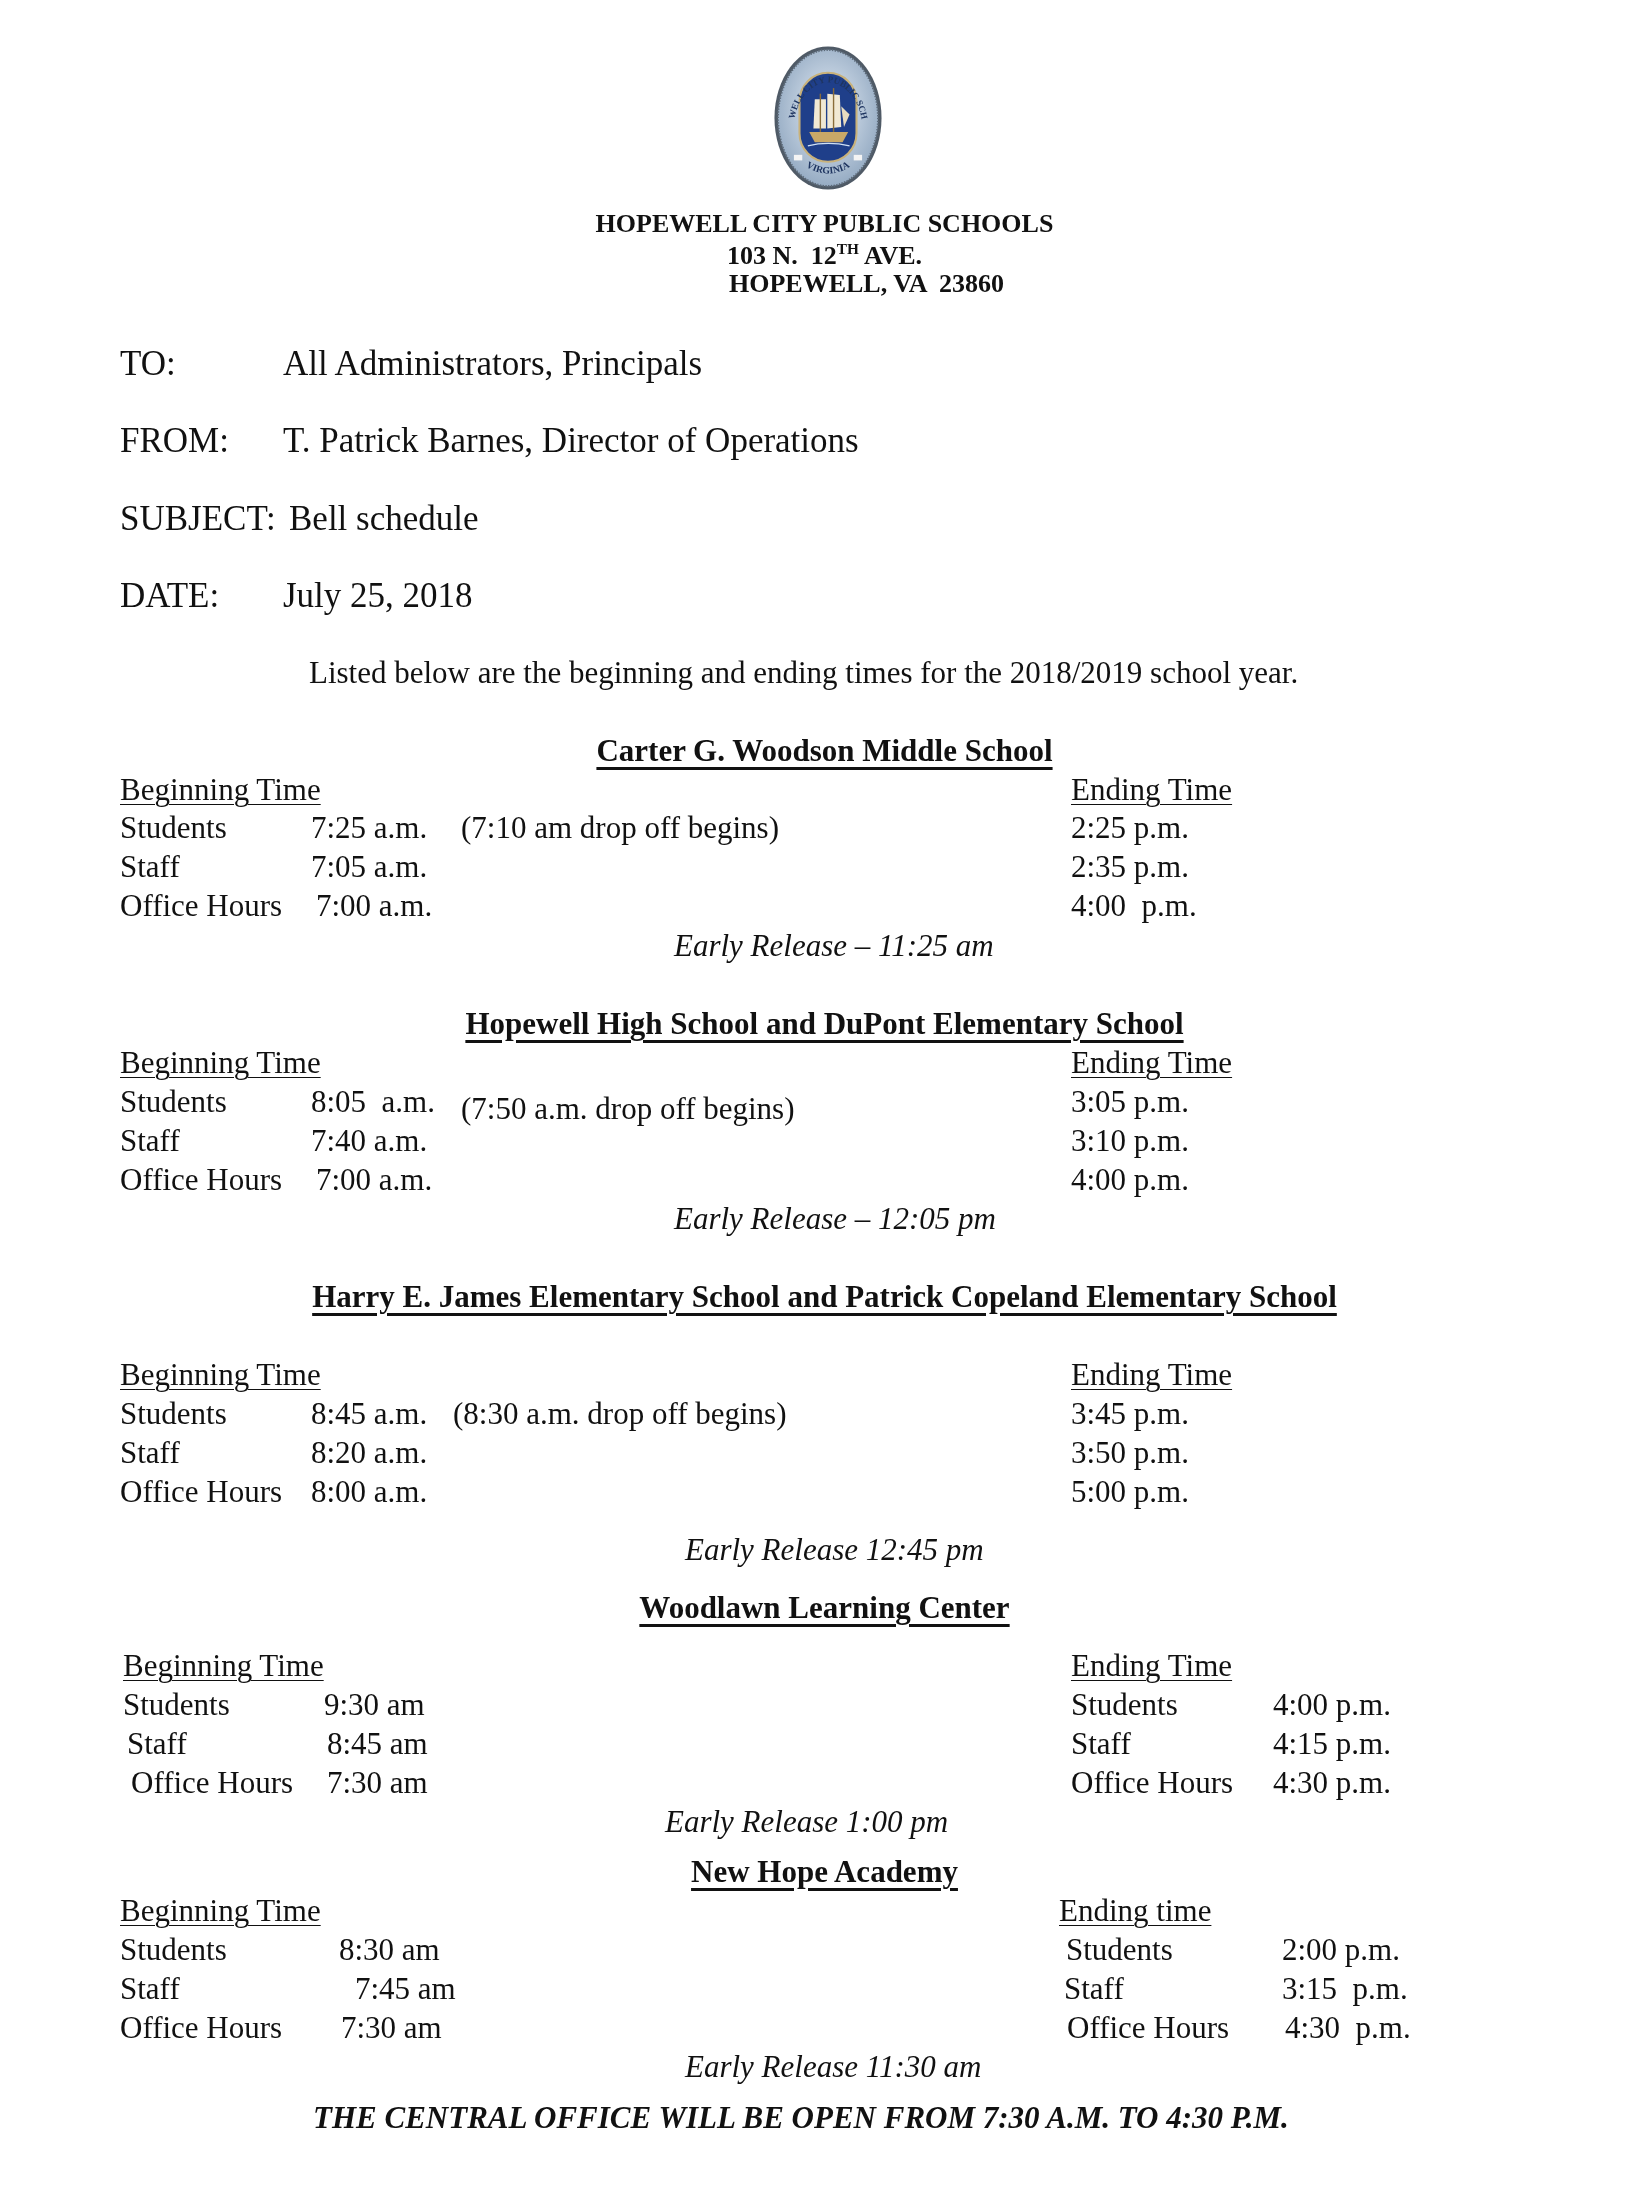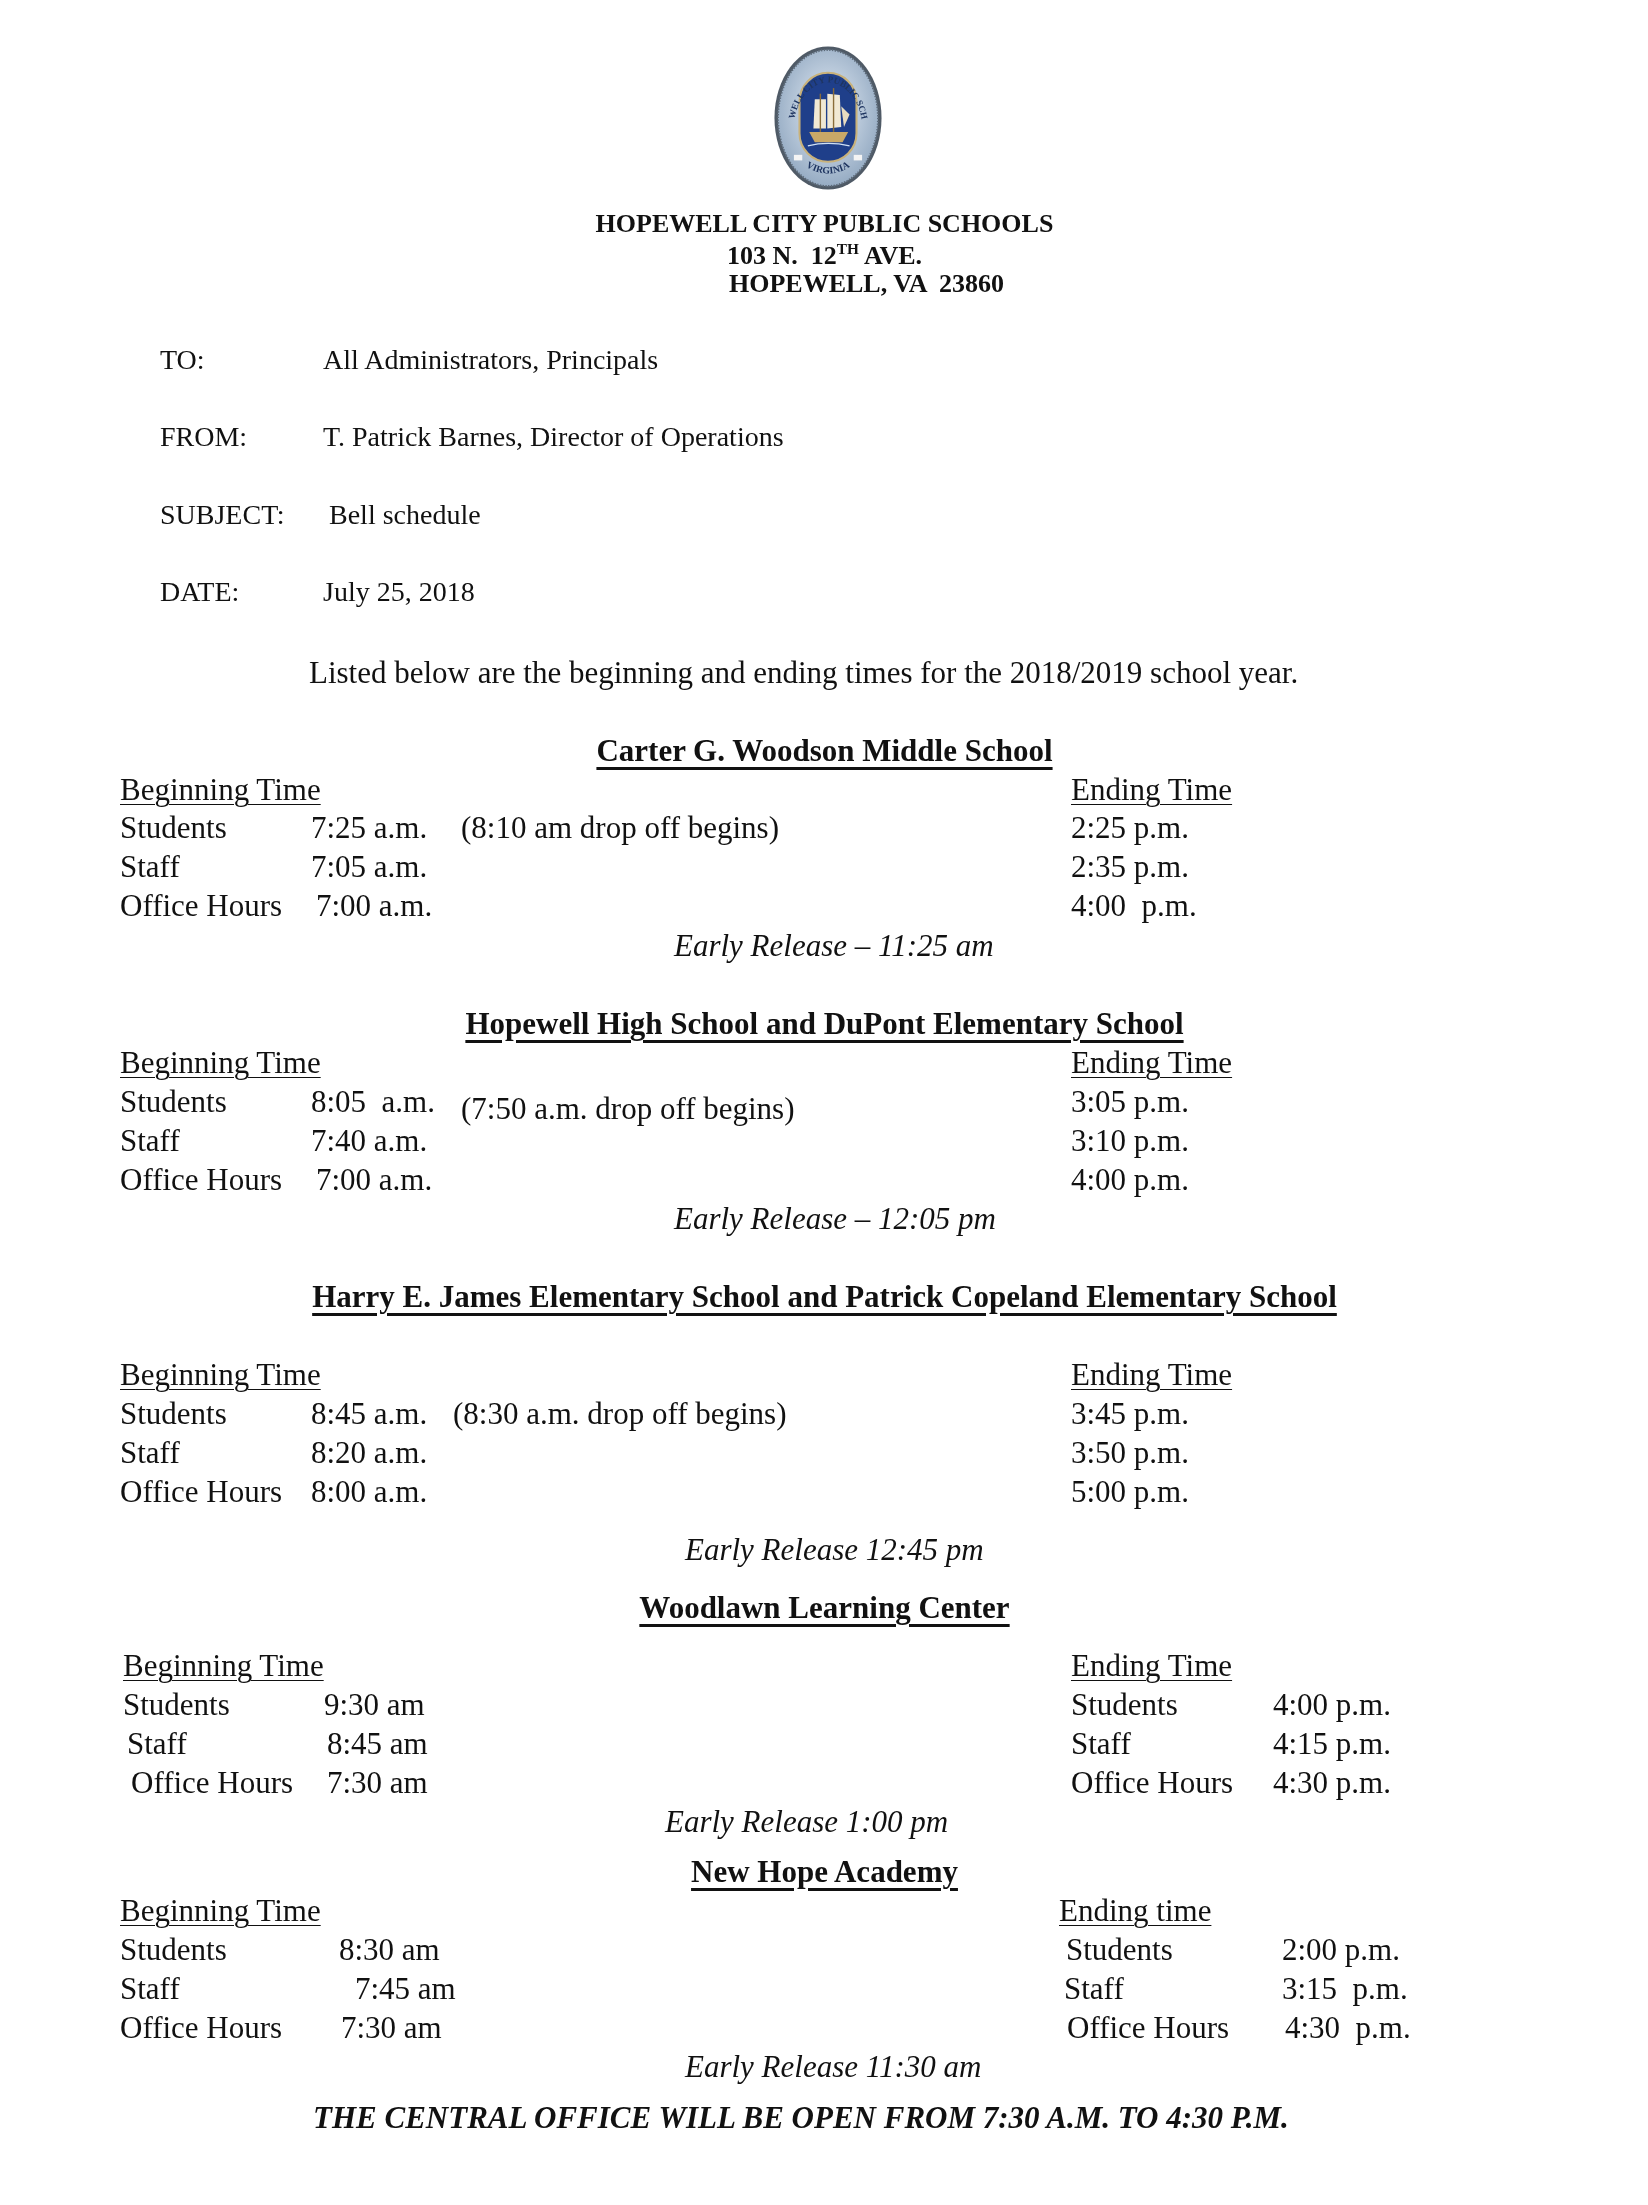--- a/index.html
+++ b/index.html
@@ -4,21 +4,21 @@
   <style>
     html, body { margin: 0; padding: 0; background: #ffffff; }
     body {
       width: 1649px; height: 2205px; position: relative; overflow: hidden;
       font-family: "Liberation Serif", "DejaVu Serif", serif; color: #111111;
     }
     .abs { position: absolute; white-space: pre; }
     .center { left: 0; width: 1649px; text-align: center; }
     .hdr { font-weight: bold; font-size: 26px; line-height: 31px; }
     .hdr sup { font-size: 15.3px; vertical-align: 9.8px; line-height: 0; }
-    .memo { font-size: 28px; margin-left: 40px; }
+    .memo { font-size: 35px; }
     .body-text { font-size: 31px; }
     .sec-title { font-weight: bold; font-size: 31px; text-decoration: underline; text-decoration-thickness: 2.8px; text-underline-offset: 5.6px; }
     .col-head { font-size: 31px; text-decoration: underline; text-decoration-thickness: 1.4px; text-underline-offset: 4.2px; }
     .row { font-size: 31px; }
     .early { font-style: italic; font-size: 31px; }
     .footer { font-style: italic; font-weight: bold; font-size: 31px; }
     .seal { position: absolute; left: 773px; top: 45px; width: 110px; height: 146px; }
   </style>
 </head>
 <body>
@@ -70,21 +70,21 @@
 <div class="abs memo" style="left:283px; top:576px;">July 25, 2018</div>
 
 <div class="abs body-text" style="left:309px; top:655px;">Listed below are the beginning and ending times for the 2018/2019 school year.</div>
 
 <div class="abs center sec-title" style="top:733px;">Carter G. Woodson Middle School</div>
 <div class="abs col-head" style="left:120px; top:772px;">Beginning Time</div>
 <div class="abs col-head" style="left:1071px; top:772px;">Ending Time</div>
 <div>
   <div class="abs row" style="left:120px; top:810px;">Students</div>
   <div class="abs row" style="left:311px; top:810px;">7:25 a.m.</div>
-  <div class="abs row" style="left:461px; top:810px;">(8:10 am drop off begins)</div>
+  <div class="abs row" style="left:461px; top:810px;">(7:10 am drop off begins)</div>
   <div class="abs row" style="left:1071px; top:810px;">2:25 p.m.</div>
 </div>
 <div>
   <div class="abs row" style="left:120px; top:849px;">Staff</div>
   <div class="abs row" style="left:311px; top:849px;">7:05 a.m.</div>
   <div class="abs row" style="left:1071px; top:849px;">2:35 p.m.</div>
 </div>
 <div>
   <div class="abs row" style="left:120px; top:888px;">Office Hours</div>
   <div class="abs row" style="left:316px; top:888px;">7:00 a.m.</div>

